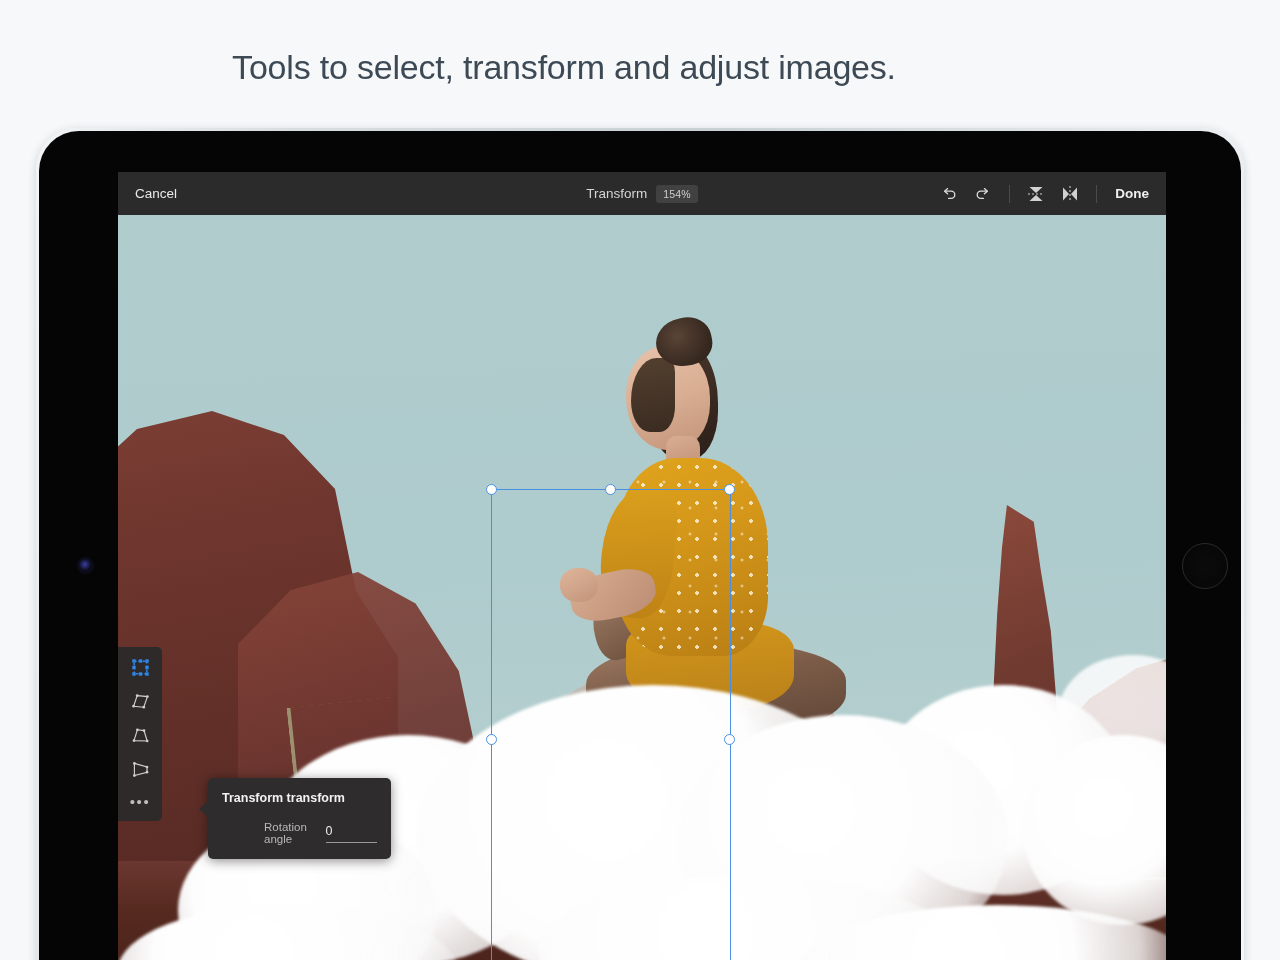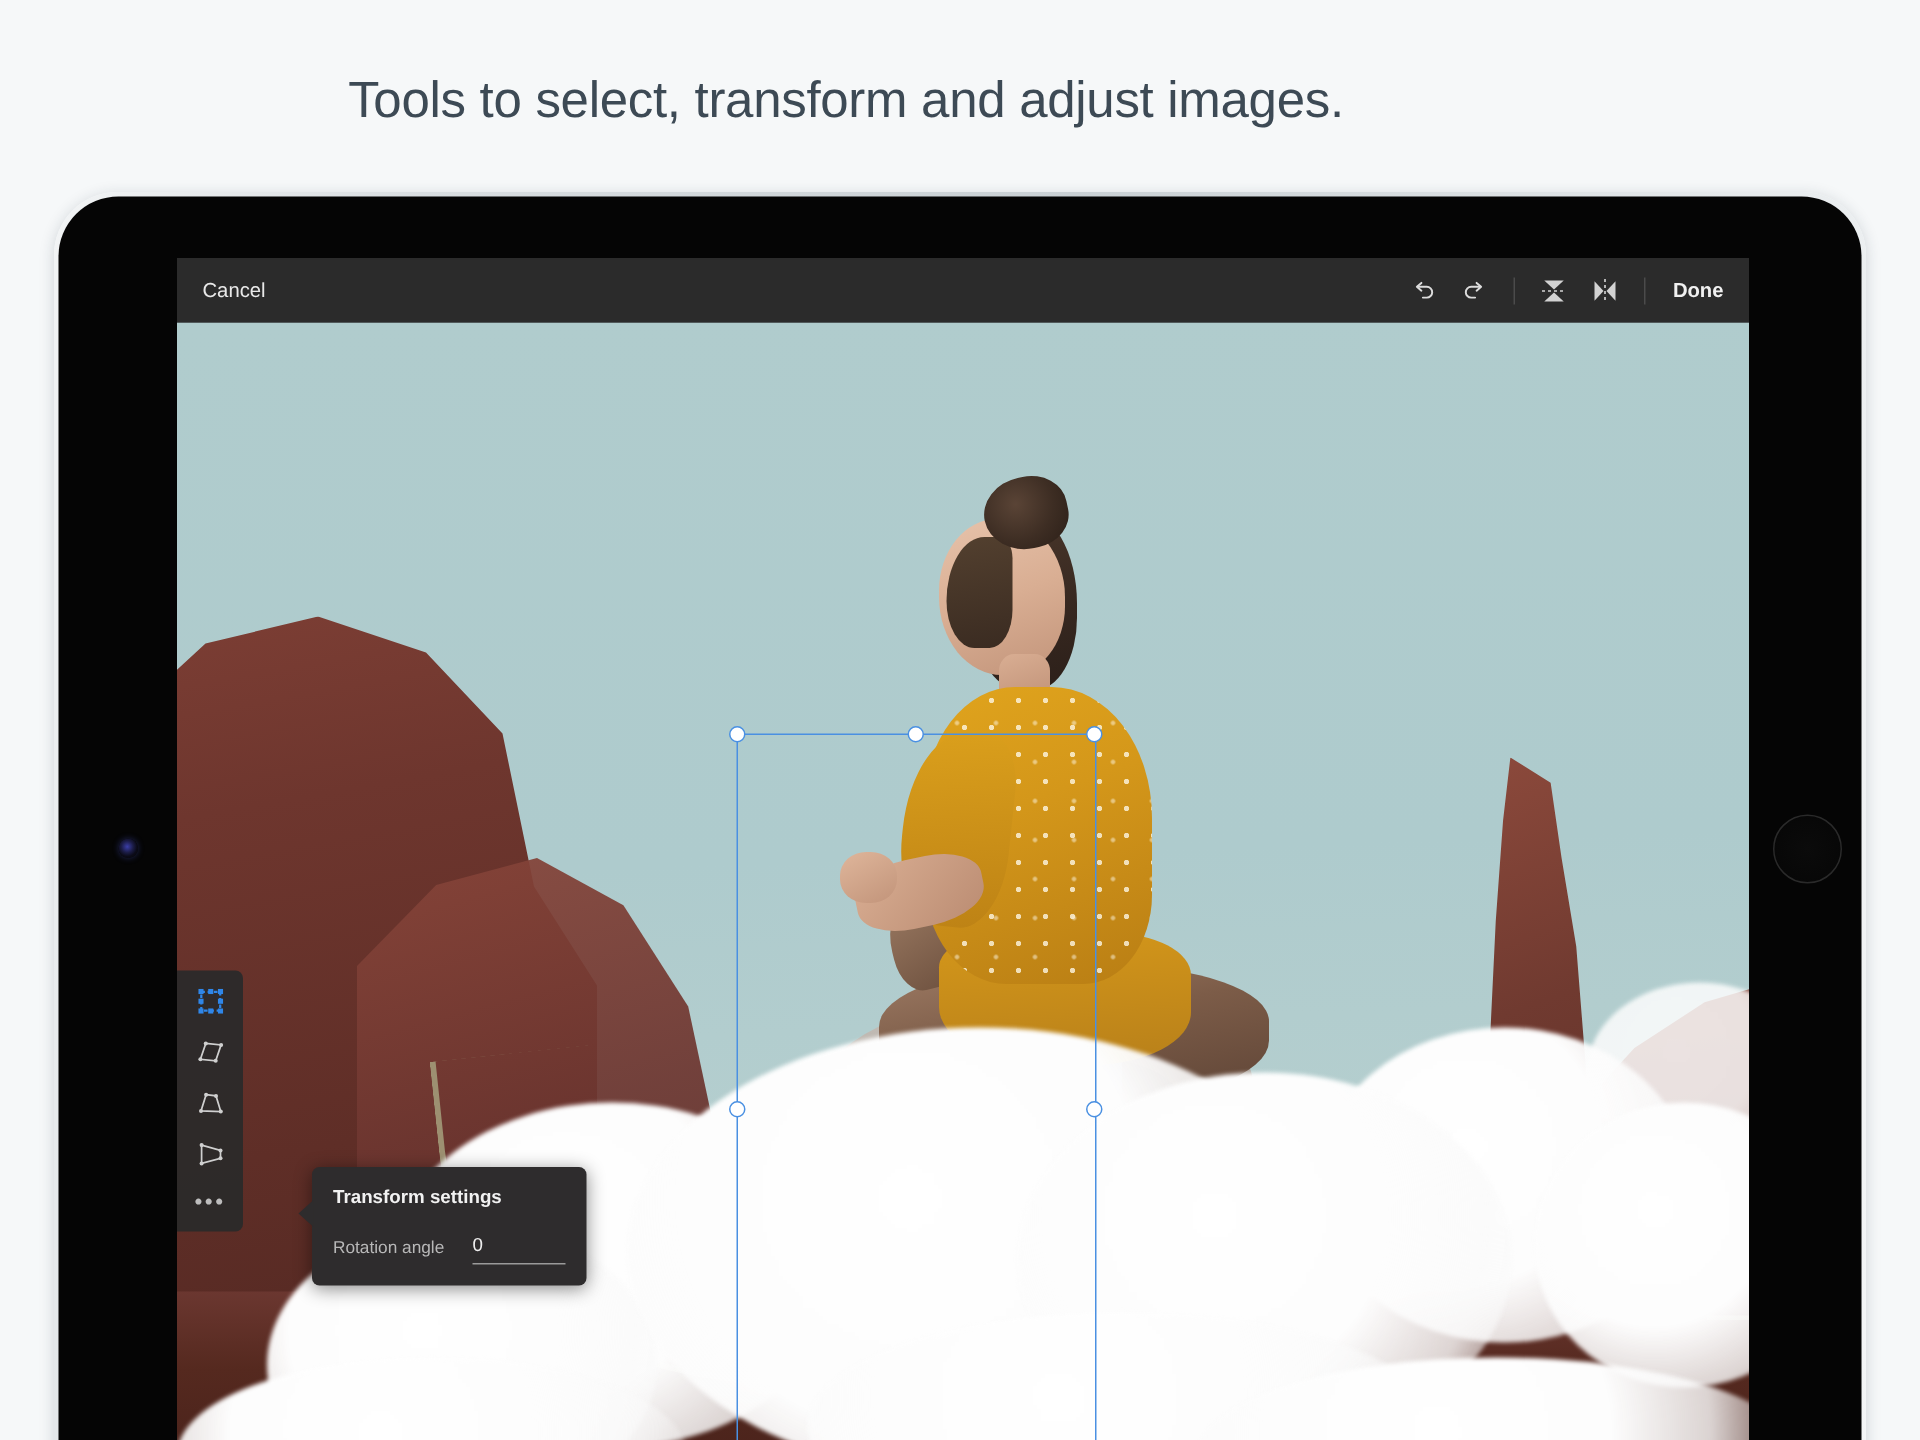--- a/index.html
+++ b/index.html
@@ -422,22 +422,23 @@
     border-right: 10px solid #2e2c2d;
   }
   .pop-title {
     font-size: 12.5px;
     font-weight: bold;
     color: #f2f2f2;
     margin-bottom: 16px;
   }
   .pop-row {
     display: flex;
-    align-items: center;
+    align-items: flex-start;
     justify-content: space-between;
+    margin-left: 42px;
   }
   .pop-label { font-size: 11.5px; color: #b8b8b8; }
   .pop-field {
     width: 62px;
     border-bottom: 1px solid #9a9a9a;
     padding-bottom: 3px;
     text-align: left;
   }
   .pop-value { font-size: 12.5px; color: #ededed; }
 </style>
@@ -451,20 +452,24 @@
 
     <div class="camera-dot"></div>
     <div class="home-button"></div>
 
     <div class="screen">
 
       <div class="toolbar">
 
         <div class="tb-cancel">Cancel</div>
 
+        <div class="tb-center">
+          <span class="tb-title">Transform</span>
+          <span class="tb-zoom">154%</span>
+        </div>
 
         <div class="tb-right">
 
           <div class="tb-icon">
             <svg width="20" height="20" viewBox="0 0 20 20">
               <path d="M6.2 7.2 H12.2 a3.6 3.6 0 0 1 0 7.2 H9.6" fill="none" stroke="#dcdcdc" stroke-width="1.3" stroke-linecap="round"></path>
               <path d="M8.6 4.6 L5.6 7.2 L8.6 9.8" fill="none" stroke="#dcdcdc" stroke-width="1.3" stroke-linecap="round" stroke-linejoin="round"></path>
             </svg>
           </div>
 
@@ -598,21 +603,21 @@
               <circle cx="16.0" cy="7.0" r="1.35" fill="#cfcfcf"></circle>
               <circle cx="16.0" cy="12.2" r="1.35" fill="#cfcfcf"></circle>
               <circle cx="3.4" cy="15.6" r="1.35" fill="#cfcfcf"></circle>
             </svg>
           </div>
 
           <div class="tool-more">•••</div>
         </div>
 
         <div class="popover">
-          <div class="pop-title">Transform settings</div>
+          <div class="pop-title">Transform transform</div>
           <div class="pop-row">
             <span class="pop-label">Rotation angle</span>
             <span class="pop-field">
               <span class="pop-value">0</span>
             </span>
           </div>
         </div>
 
       </div>
     </div>

